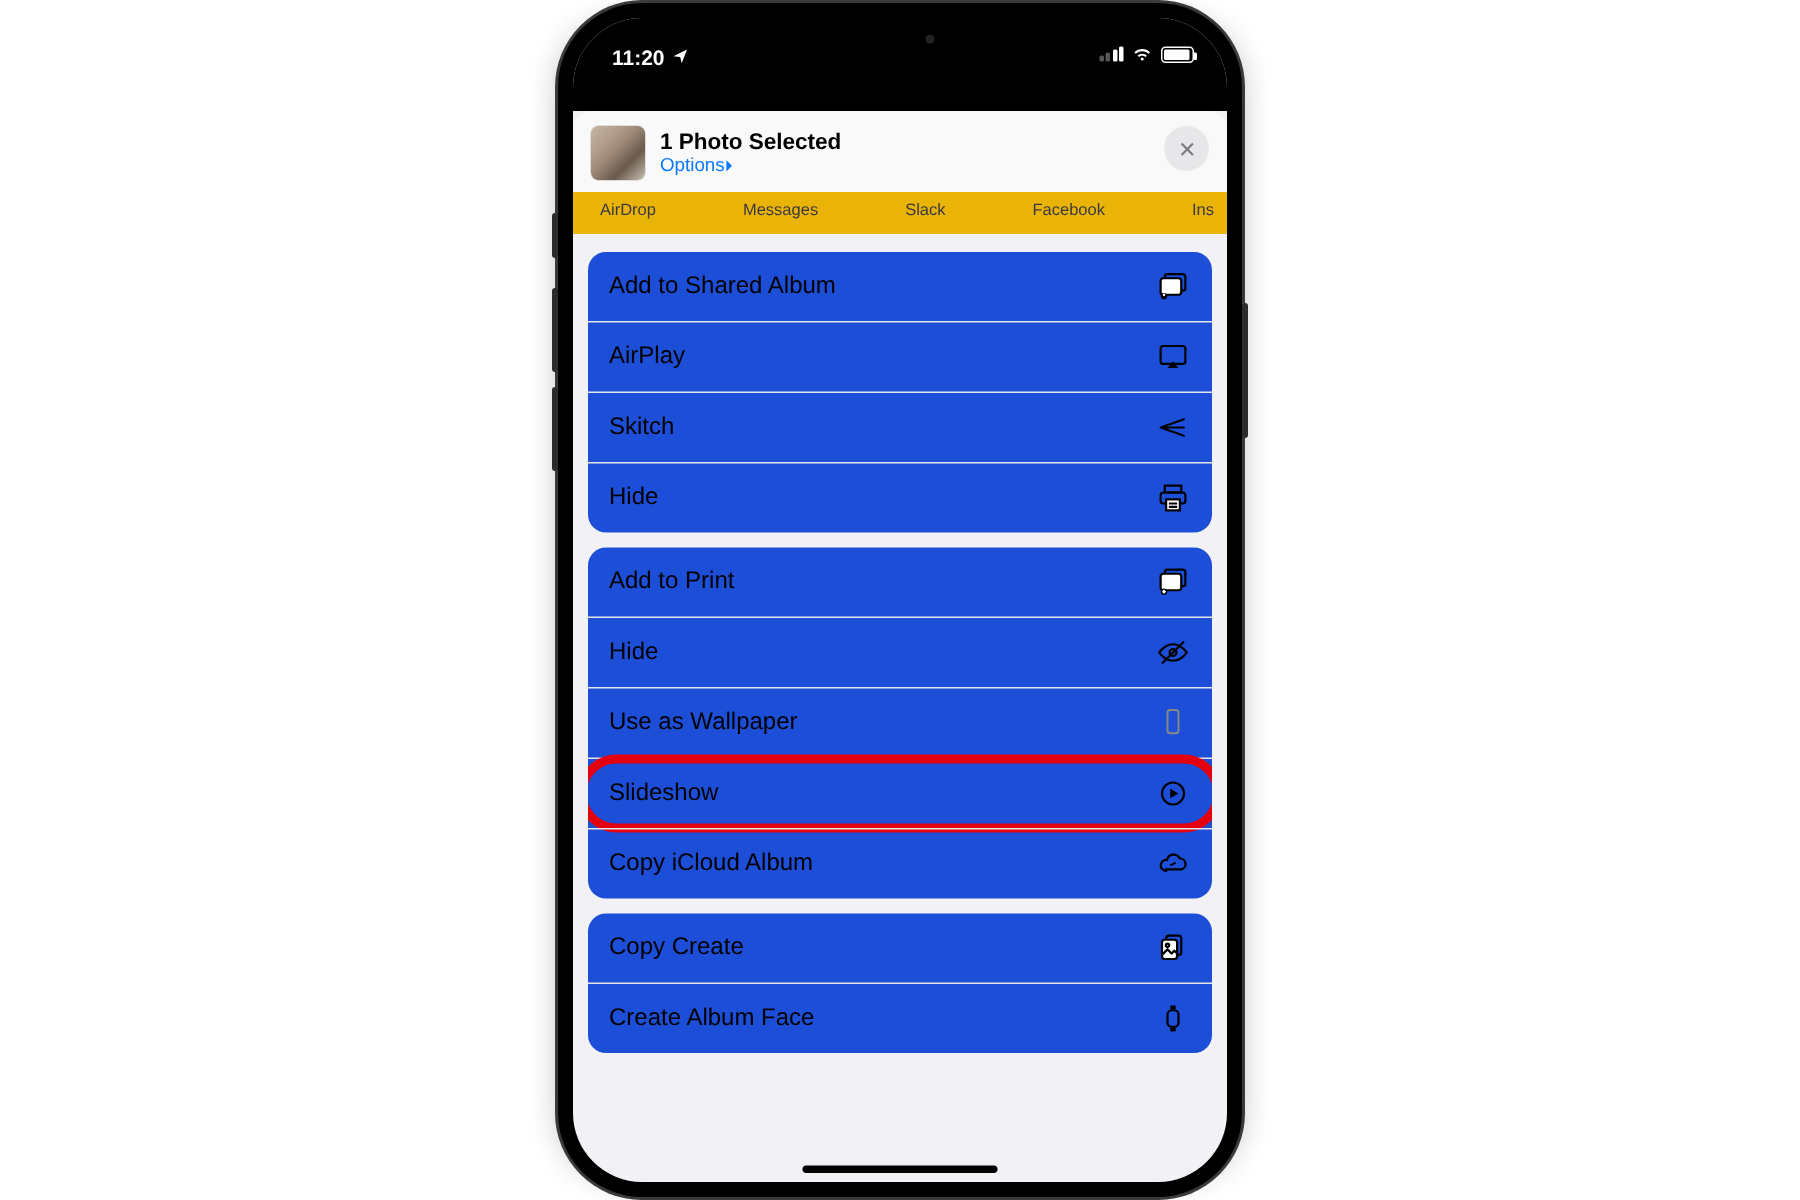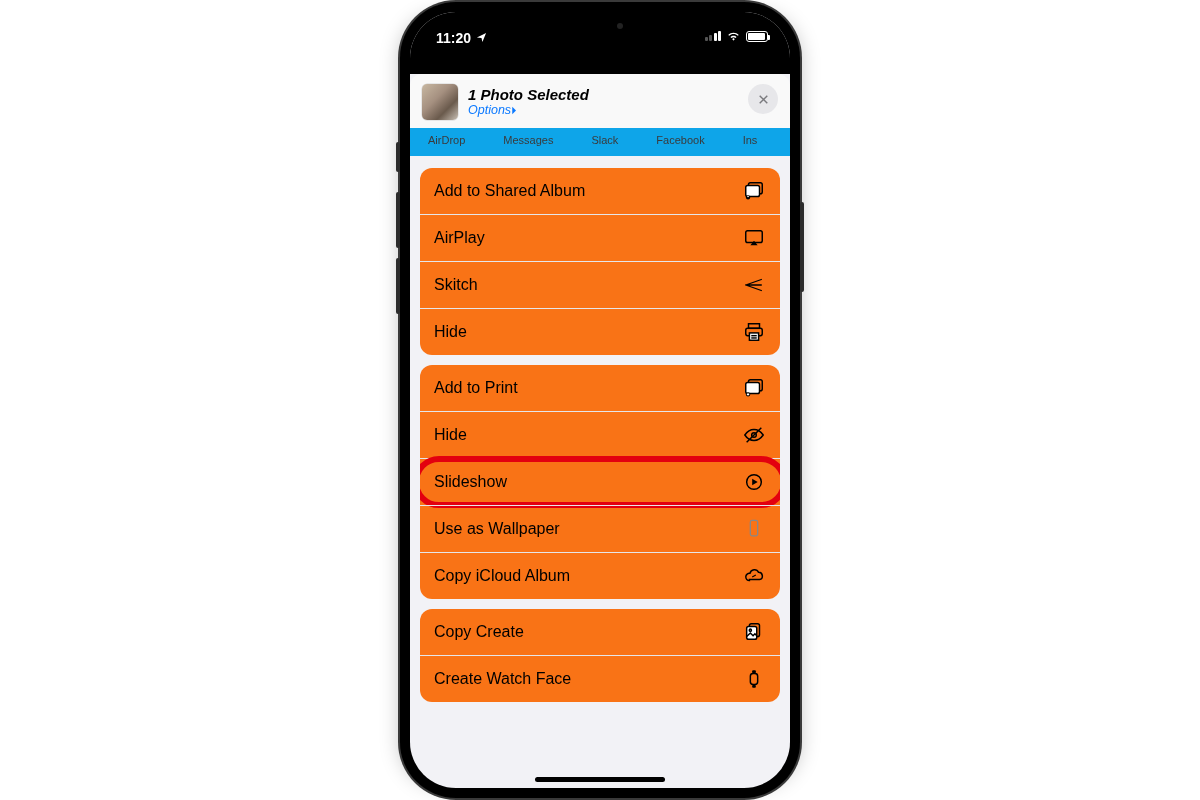--- a/index.html
+++ b/index.html
@@ -7,21 +7,21 @@
     width: 1200px;
     height: 800px;
     background: #ffffff;
     font-family: -apple-system, "Helvetica Neue", Arial, sans-serif;
     display: flex;
     align-items: center;
     justify-content: center;
     overflow: hidden;
   }
   .phone-frame {
-    width: 400px;
+    width: 456px;
     height: 796px;
     background: #000;
     border-radius: 56px;
     padding: 10px;
     position: relative;
     box-shadow:
       0 0 0 2px #3a3a3a,
       -12px 0 20px -12px rgba(0,0,0,.25),
       12px 0 20px -12px rgba(0,0,0,.25);
   }
@@ -90,52 +90,51 @@
   .sheet-top {
     background:#f9f9f9;
     border-top-left-radius: 12px;
     border-top-right-radius: 12px;
   }
   .sheet-header {
     display:flex;
     align-items:center;
     padding: 10px 12px 8px 12px;
     position:relative;
-    font-style:italic;
   }
   .thumb {
     width:36px; height:36px; border-radius:5px;
     background: linear-gradient(135deg,#c8b8a2 0%, #a59080 40%, #6a5a4c 70%, #c9c0b5 100%);
     flex-shrink:0;
     box-shadow: 0 0 0 0.5px rgba(0,0,0,.15);
   }
   .head-text { margin-left:10px; line-height:1.15; }
   .title { font-size:15px; font-weight:600; color:#000; }
   .options-link { font-size:12.5px; color:#0b79ff; display:flex; align-items:center; gap:0;}
   .options-link svg { width:7px; height:9px; fill:#0b79ff;}
   .close-btn {
     position:absolute; right:12px; top:10px;
     width:30px; height:30px; border-radius:50%;
     background:#e7e7ea; display:flex; align-items:center; justify-content:center;
   }
   .close-btn svg { width:13px; height:13px; stroke:#7a7a7e; stroke-width:2.6; }
 
   .share-row {
-    display:flex; gap:38px;
+    display:flex; gap:58px;
     padding: 6px 0 10px 18px;
     font-size:11px; color:#3a3a3c;
-    background:#0ea5e9;
+    background:#eab308;
     overflow:hidden;
     white-space:nowrap;
   }
   .share-row span { }
 
   .section {
     margin: 10px 10px 0 10px;
-    background:#f97316;
+    background:#1d4ed8;
     border-radius:12px;
     overflow:hidden;
   }
   .section.first { margin-top: 12px; }
   .row {
     display:flex;
     align-items:center;
     justify-content:space-between;
     padding: 12px 14px;
     font-size:16px;
@@ -291,37 +290,37 @@
       <div class="row">
         <span>Hide</span>
         <span class="icon">
           <svg viewBox="0 0 24 24" fill="none" stroke="#000" stroke-width="1.6">
             <path d="M2 12s4-6 10-6 10 6 10 6-4 6-10 6S2 12 2 12z"></path>
             <circle cx="12" cy="12" r="2.5"></circle>
             <line x1="4" y1="20" x2="20" y2="4"></line>
           </svg>
         </span>
       </div>
+      <div class="row">
+        <span>Use as Wallpaper</span>
+        <span class="icon">
+          <svg viewBox="0 0 24 24" fill="none" stroke="#888" stroke-width="1.4">
+            <rect x="8" y="2.5" width="8" height="17" rx="2"></rect>
+          </svg>
+        </span>
+      </div>
       <div class="row" style="position:relative;">
         <span>Slideshow</span>
         <span class="icon">
           <svg viewBox="0 0 24 24" fill="none" stroke="#000" stroke-width="1.6">
             <circle cx="12" cy="12" r="8"></circle>
             <path d="M10 8.5 L16 12 L10 15.5 Z" fill="#000" stroke="none"></path>
           </svg>
         </span>
         <div class="highlight-ring"></div>
-      </div>
-      <div class="row">
-        <span>Use as Wallpaper</span>
-        <span class="icon">
-          <svg viewBox="0 0 24 24" fill="none" stroke="#888" stroke-width="1.4">
-            <rect x="8" y="2.5" width="8" height="17" rx="2"></rect>
-          </svg>
-        </span>
       </div>
       <div class="row">
         <span>Copy iCloud Album</span>
         <span class="icon">
           <svg viewBox="0 0 24 24" fill="none" stroke="#000" stroke-width="1.6">
             <path d="M7 17a4 4 0 1 1 .6-7.96A5 5 0 0 1 17 8a4 4 0 0 1 1 7.9H7z"></path>
             <path d="M10 13l4-2" stroke-width="1.3"></path>
           </svg>
         </span>
       </div>
@@ -333,21 +332,21 @@
         <span class="icon">
           <svg viewBox="0 0 24 24" fill="none" stroke="#000" stroke-width="1.6">
             <rect x="7" y="3" width="11" height="14" rx="2"></rect>
             <rect x="4" y="6" width="11" height="14" rx="2" fill="#fff"></rect>
             <circle cx="8" cy="10" r="1.2"></circle>
               <path d="M4 17l4-4 3 3 2-2 2 2"></path>
           </svg>
         </span>
       </div>
       <div class="row">
-        <span>Create Watch Face</span>
+        <span>Create Album Face</span>
         <span class="icon">
           <svg viewBox="0 0 24 24" fill="none" stroke="#000" stroke-width="1.6">
             <rect x="8" y="6" width="8" height="12" rx="3"></rect>
             <rect x="10" y="2.5" width="4" height="3" rx="1" fill="#000" stroke="none"></rect>
             <rect x="10" y="18.5" width="4" height="3" rx="1" fill="#000" stroke="none"></rect>
           </svg>
         </span>
       </div>
     </div>
 

